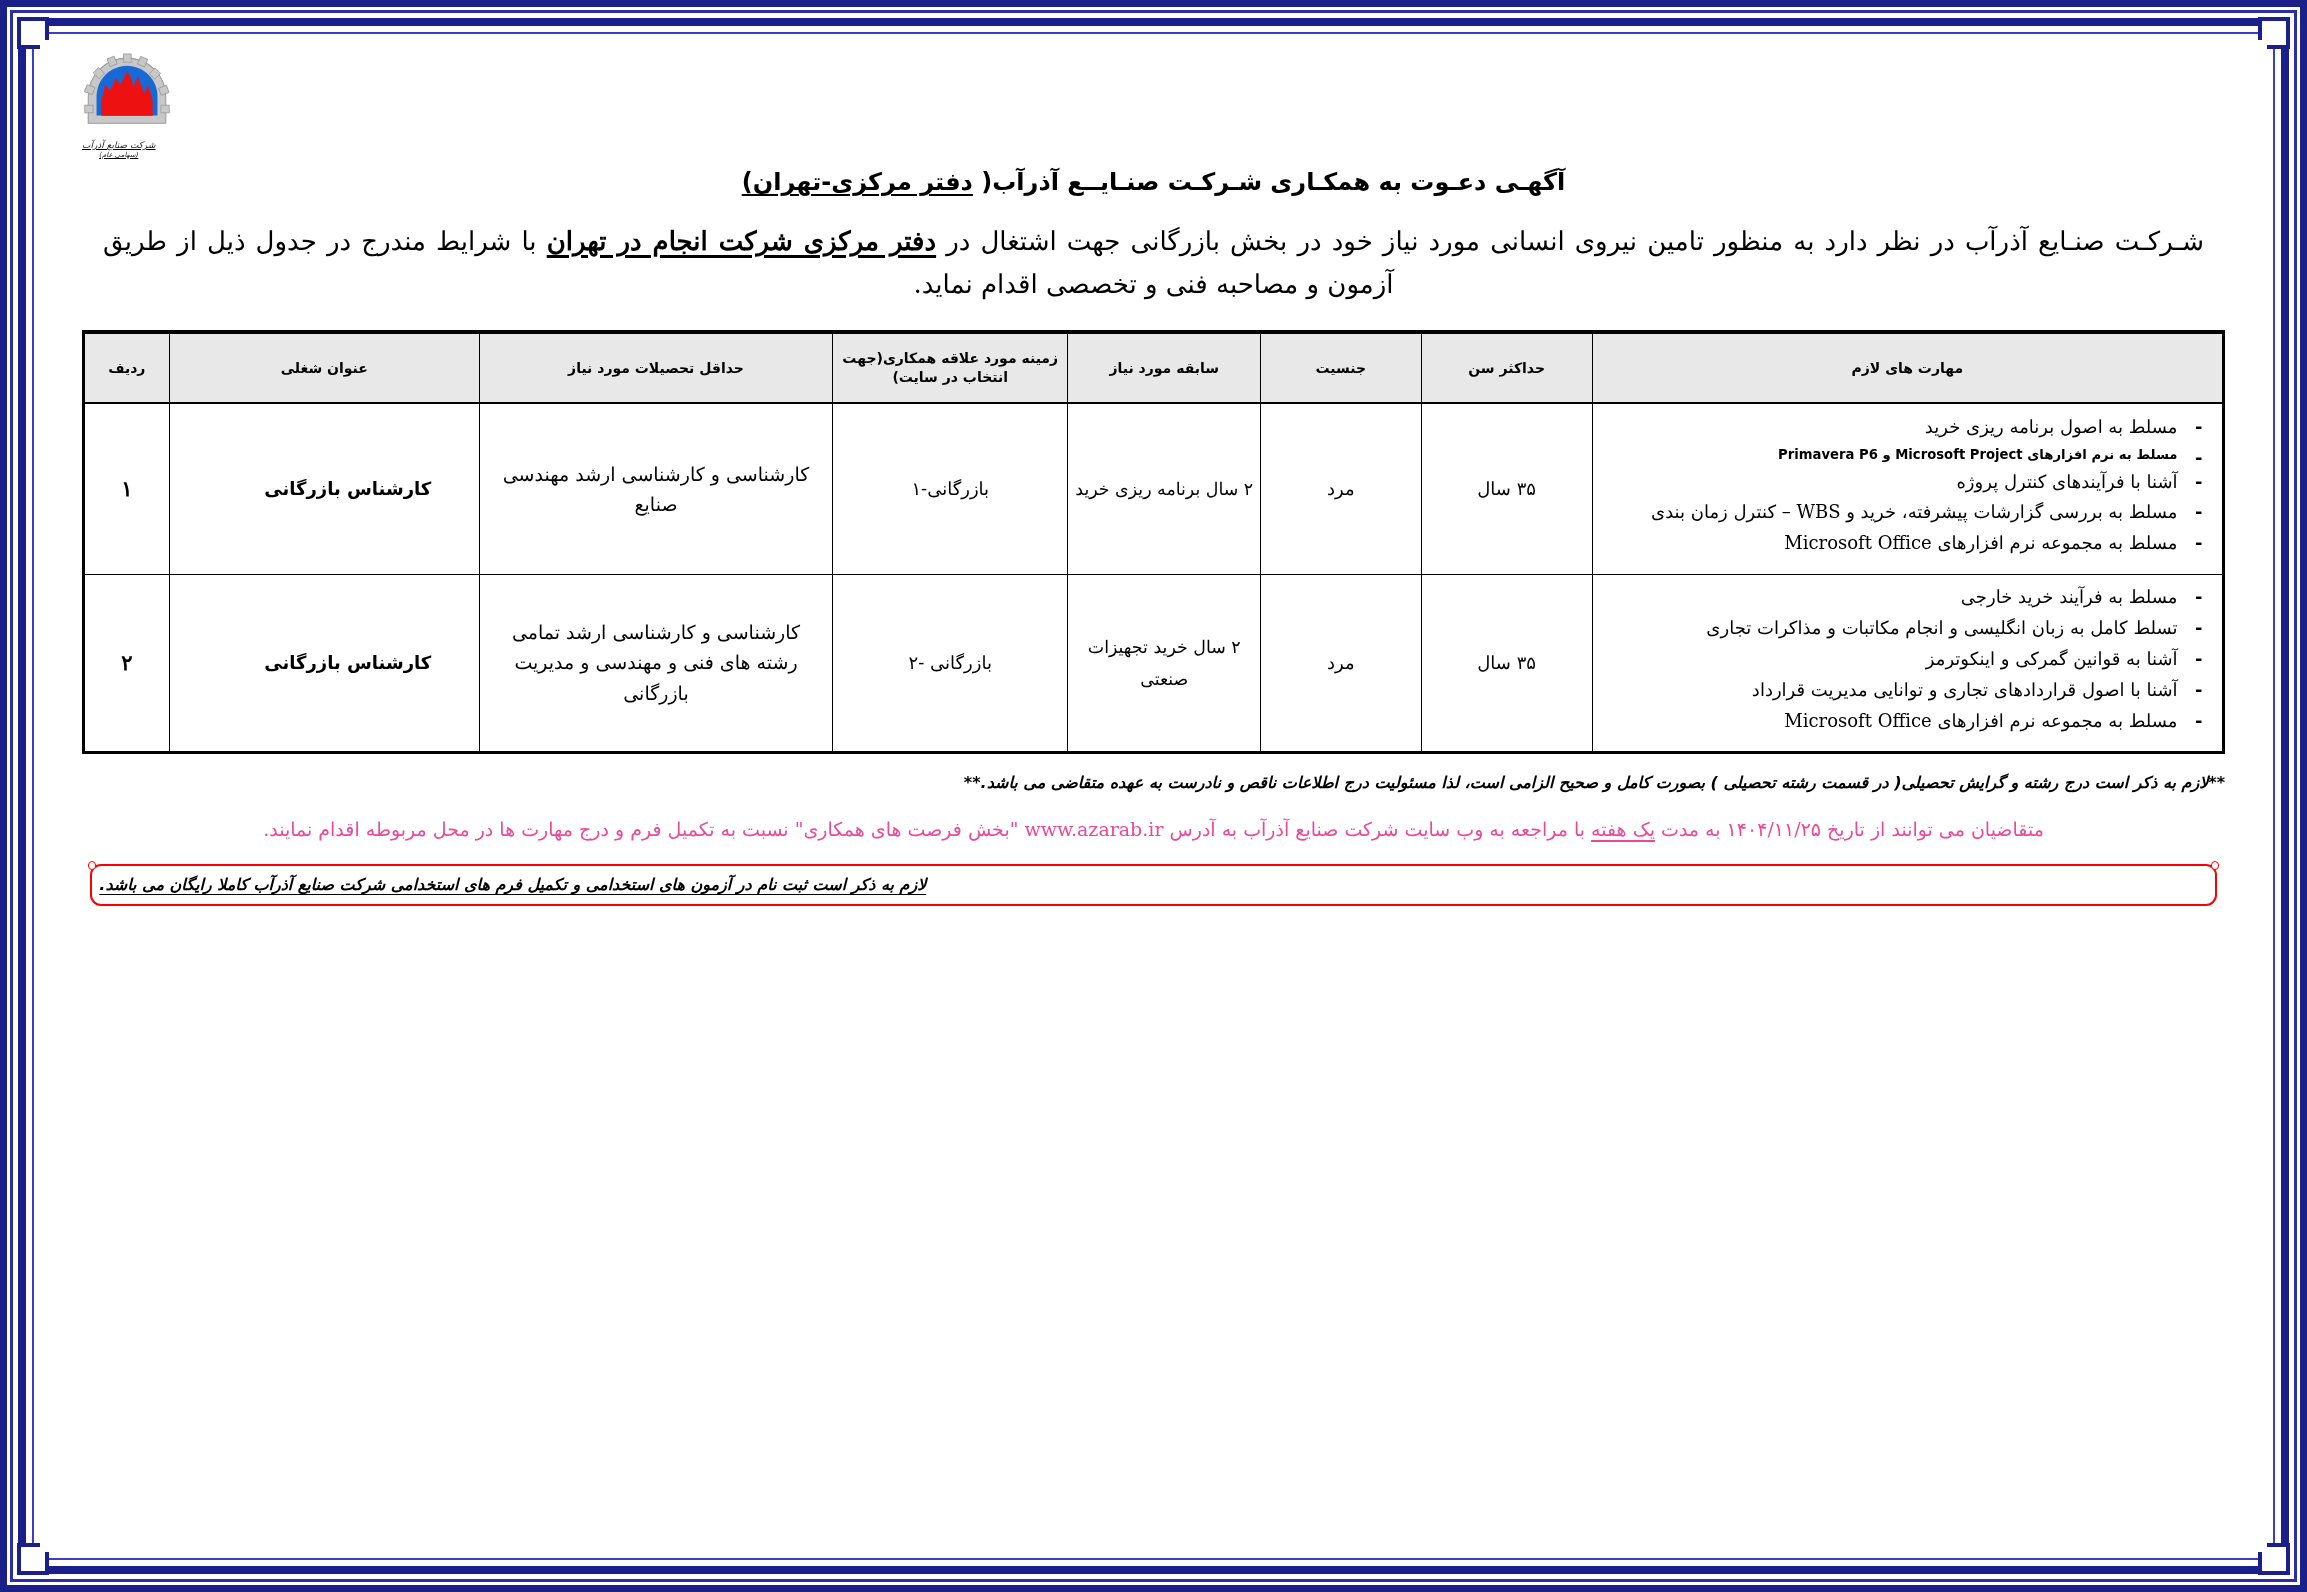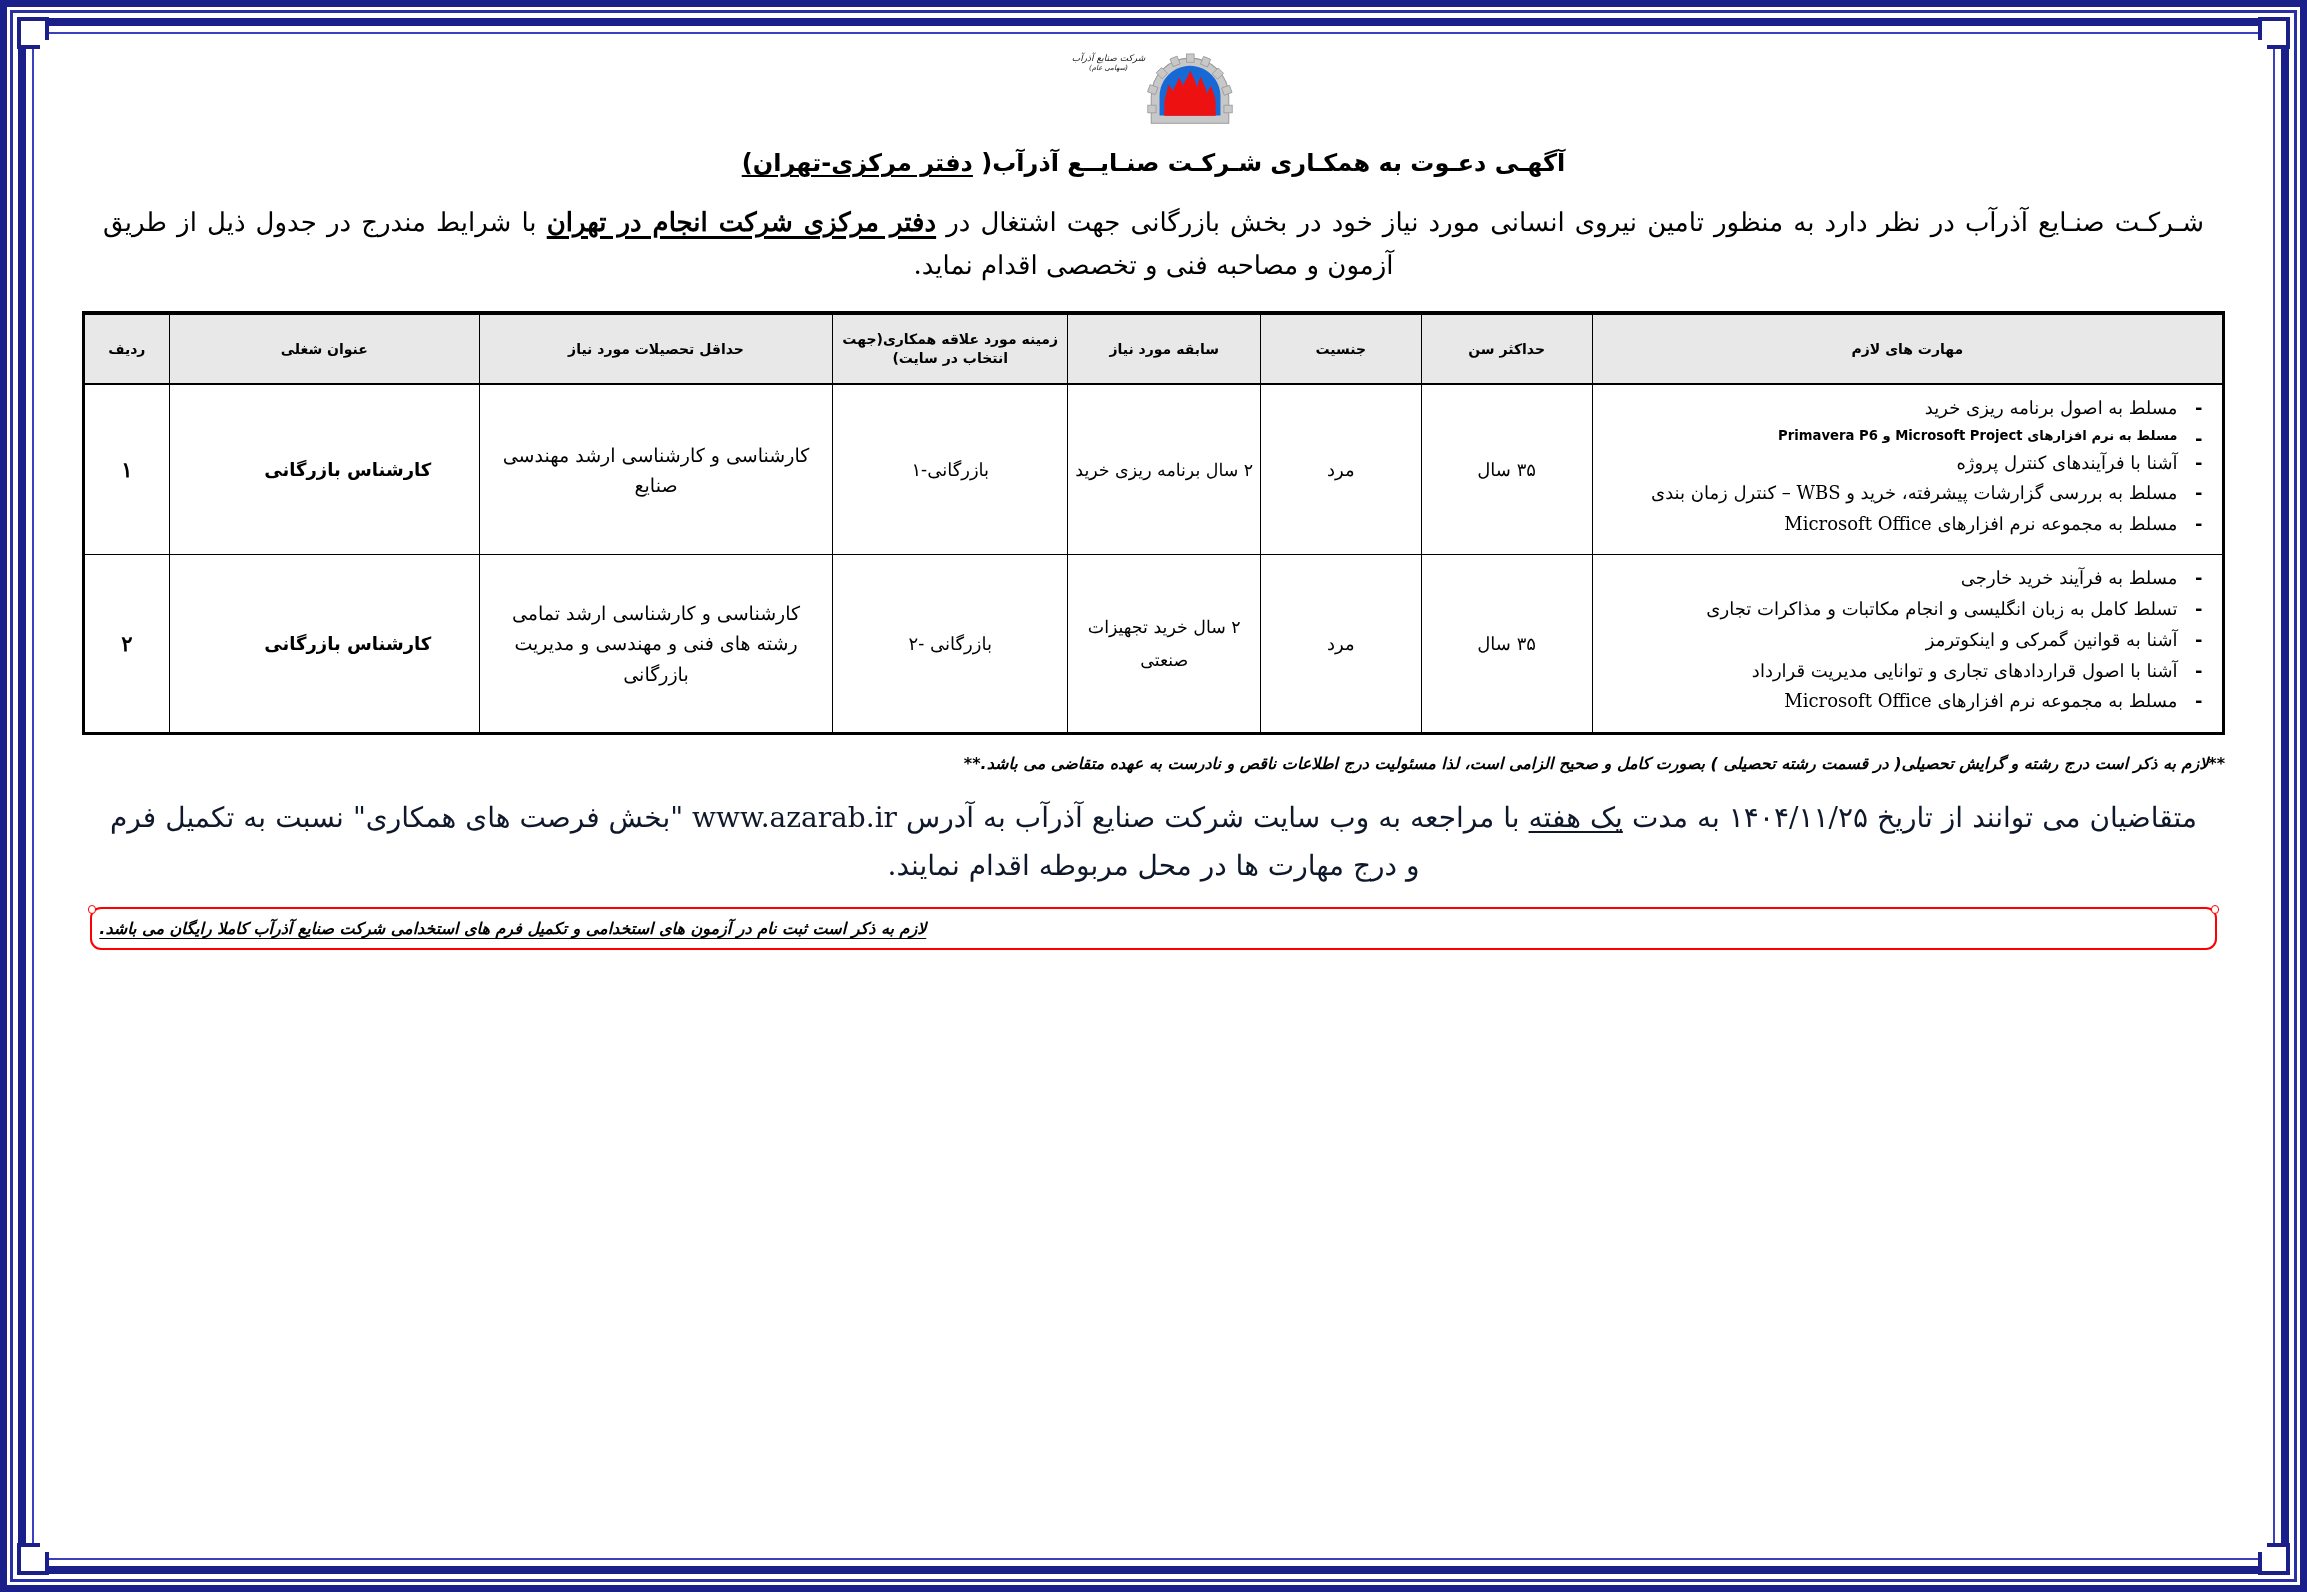--- a/index.html
+++ b/index.html
@@ -41,21 +41,21 @@
 
   .page{
     position:absolute;
     top:40px;left:40px;right:40px;bottom:40px;
     background:#fff;
     box-sizing:border-box;
     padding:9.7px 42px 0 42px;
   }
 
   
-  .logo-wrap{display:flex;justify-content:center;align-items:flex-start;flex-direction:row;margin-top:2.8px;}
+  .logo-wrap{display:flex;justify-content:center;align-items:flex-end;flex-direction:column;margin-top:2.8px;text-decoration:underline;}
   .logo{width:90px;height:87px;display:block;}
   .logo-caption{
     font-family:"DejaVu Sans",sans-serif;
     font-size:9px;color:#222;margin-top:0.7px;line-height:1.15;text-align:center;font-style:italic;
   }
   .logo-caption small{font-size:7px;display:block;}
 
   
   .doc-title{
     text-align:center;
@@ -136,26 +136,26 @@
     text-align:right;
     font-size:16px;
     font-weight:bold;
     font-style:italic;
     font-family:"DejaVu Sans",sans-serif;
     color:#000;
   }
   .para-apply{
     margin-top:21px;
     font-family:"DejaVu Serif","Liberation Serif",serif;
-    font-size:28px;
+    font-size:19px;
     line-height:1.7;
     text-align:justify;
     text-align-last:center;
     padding:0 28px;
-    color:#0f172a;
+    color:#ec4899;
   }
   .para-apply .ul{text-decoration:underline;text-decoration-thickness:2.1px;text-underline-offset:4.2px;}
   .para-apply .url{font-family:"DejaVu Serif",serif;direction:ltr;unicode-bidi:isolate;}
 
   
   .red-box{
     margin:18px 8.3px 0 8.3px;
     border:2.8px solid #ff0000;
     border-radius:11px;
     padding:9.7px 7px;

